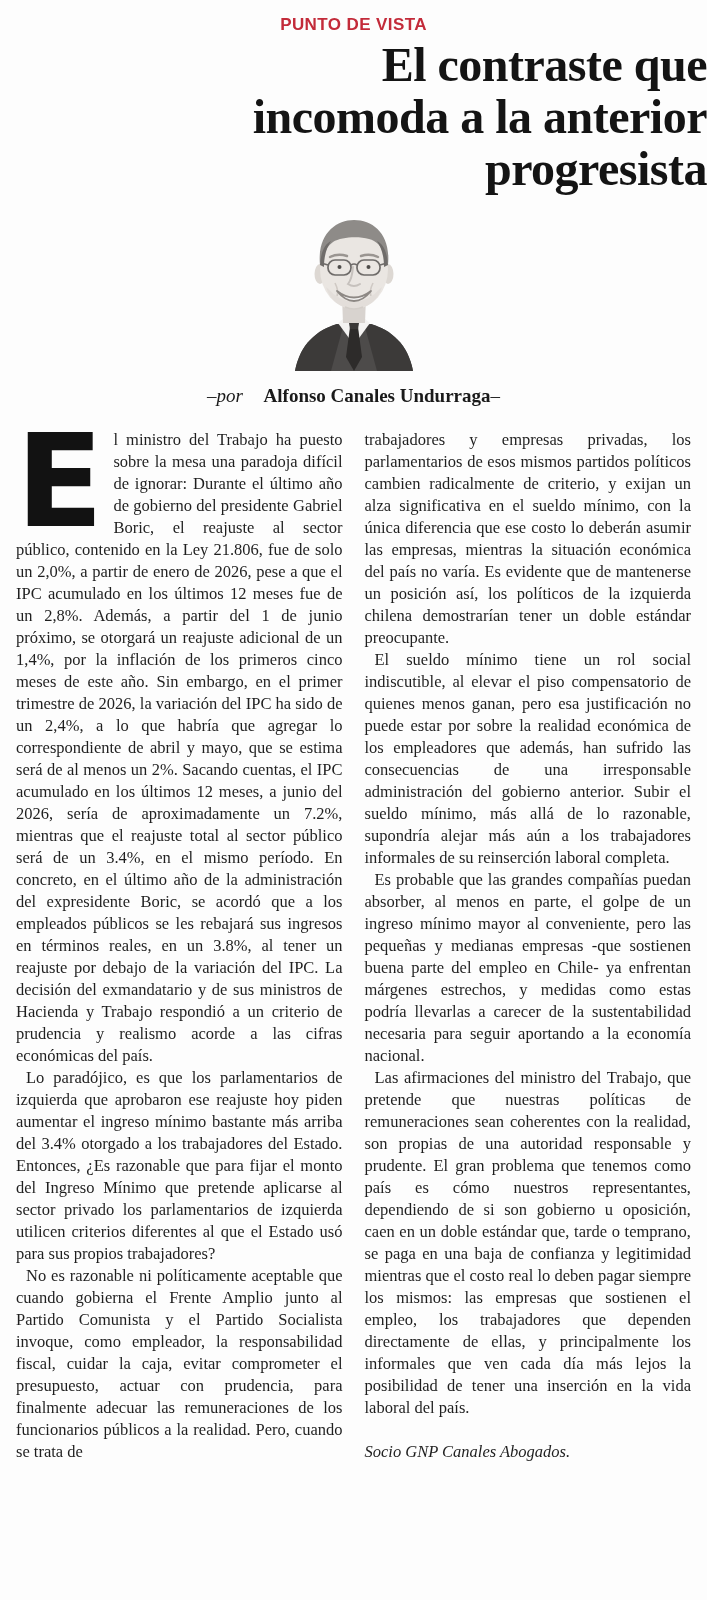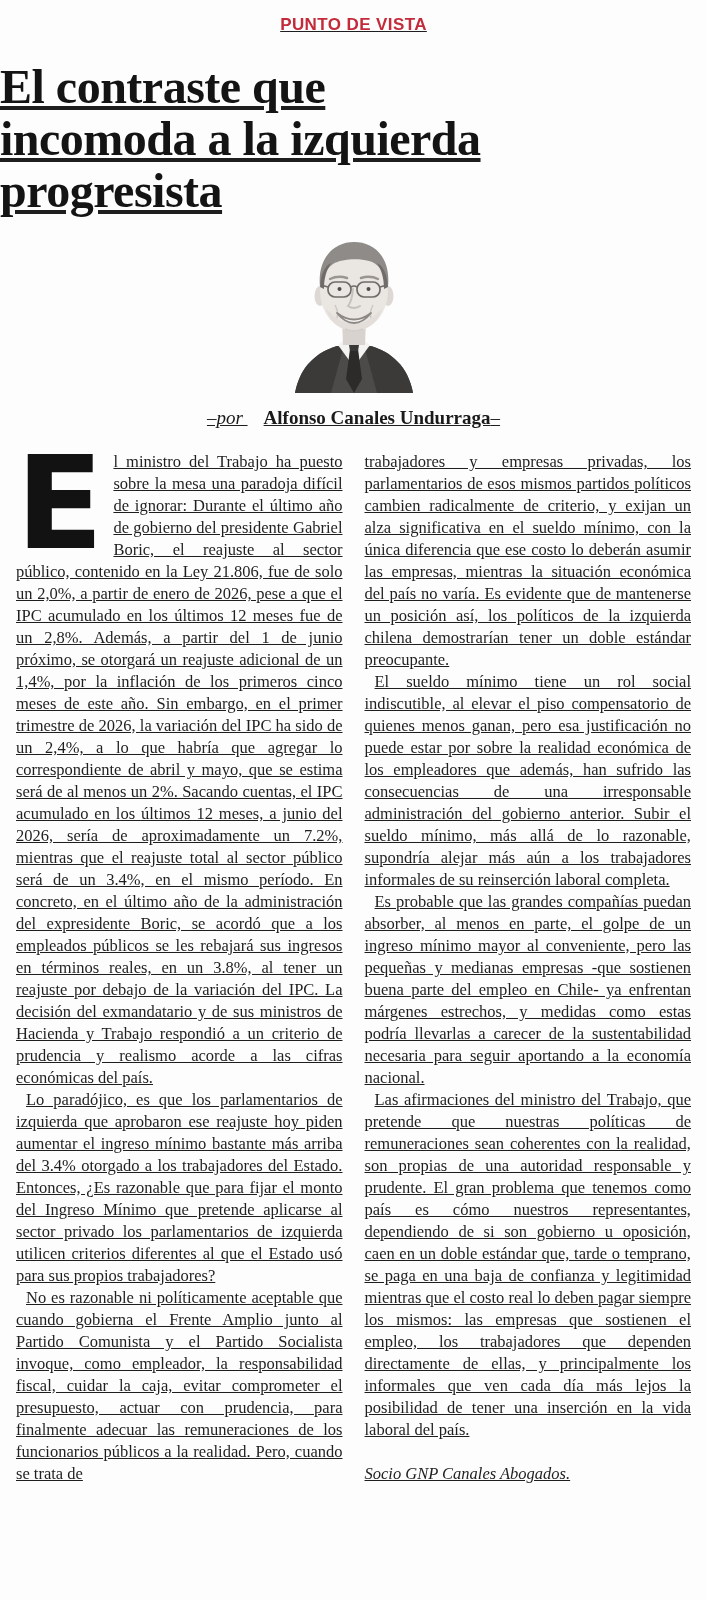--- a/index.html
+++ b/index.html
@@ -1,28 +1,28 @@
 <!DOCTYPE html>
 <html lang="es"><head>
 <meta charset="utf-8">
 <style>
   html,body{margin:0;padding:0;}
   body{
     width:707px;height:1600px;overflow:hidden;
     background:#fdfdfd;color:#1e1e1e;
     font-family:"Liberation Serif",serif;
   }
-  .page{width:707px;height:1164px;position:relative;text-decoration:underline;}
+  .page{width:707px;height:1164px;position:relative;}
   .kicker{
     padding-top:15px;text-align:center;
     font-family:"Liberation Sans",sans-serif;font-weight:bold;
     font-size:17px;letter-spacing:.4px;color:#c32b3a;
   }
   .headline{
-    margin:26px auto 0;text-align:left;
+    margin:4px auto 0;text-align:right;
     font-family:"Liberation Serif",serif;font-weight:bold;
     font-size:48px;line-height:52px;letter-spacing:-.5px;color:#141414;
   }
   .headline .hl-line{display:block;}
   .portrait{
     width:150px;height:160px;margin:16px auto 0;
   }
   .byline{
     margin-top:14px;text-align:center;font-size:19px;color:#1a1a1a;
   }
@@ -51,21 +51,21 @@
 </style>
 </head>
 <body>
 
 <div class="page">
 
   <div class="kicker">PUNTO DE VISTA</div>
 
   <h1 class="headline">
       <span class="hl-line">El contraste que</span>
-      <span class="hl-line">incomoda a la izquierda</span>
+      <span class="hl-line">incomoda a la anterior</span>
       <span class="hl-line">progresista</span>
     </h1>
 
   <div class="portrait">
     <svg role="img" width="150" height="160" viewBox="0 0 150 160" xmlns="http://www.w3.org/2000/svg" aria-label="Retrato en escala de grises de Alfonso Canales Undurraga, hombre mayor con anteojos, traje y corbata, sonriendo">
 
       <path d="M16 160 C21 133 38 119 58 113 L92 113 C112 119 129 133 134 160 Z" fill="#4d4b4a"></path>
       <path d="M16 160 C21 133 38 119 58 113 L64 116 L52 160 Z" fill="#3c3a39"></path>
       <path d="M134 160 C129 133 112 119 92 113 L86 116 L98 160 Z" fill="#3c3a39"></path>
 

